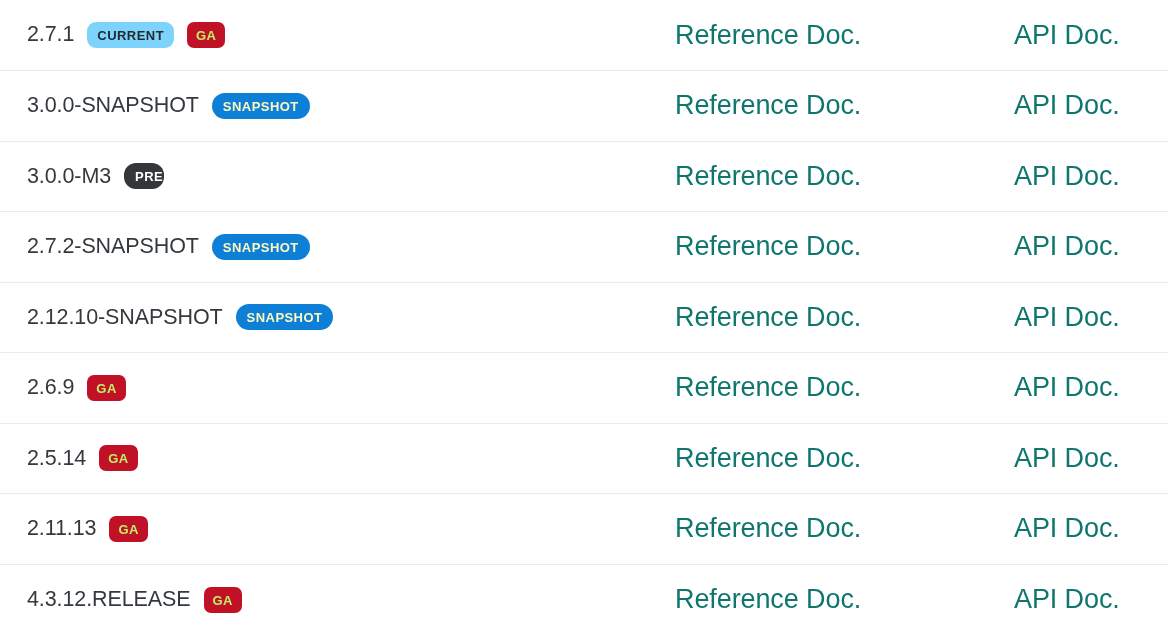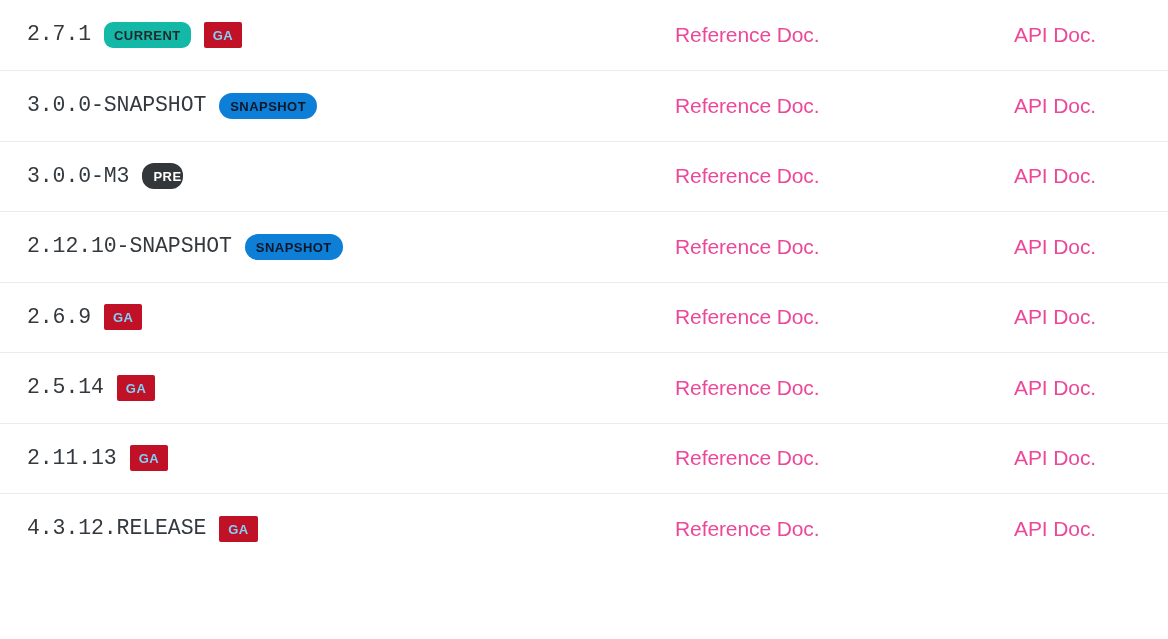--- a/index.html
+++ b/index.html
@@ -45,62 +45,61 @@
     align-items: center;
     padding-left: 27px;
   }
 
   .version-name {
     font-size: 21.5px;
     color: #34393e;
     line-height: 1;
     white-space: nowrap;
     letter-spacing: -0.1px;
-    font-family: Liberation Mono, monospace;
   }
 
   .badge {
     display: inline-block;
     margin-left: 13px;
     font-size: 13px;
     font-weight: bold;
     line-height: 1;
     letter-spacing: 0.45px;
     white-space: nowrap;
     text-transform: uppercase;
   }
 
   .badge-current {
-    background: #14b8a6;
+    background: #7dd3fc;
     color: #23292e;
     padding: 7px 10px 6px 10px;
     border-radius: 9px;
   }
   .badge-ga {
     background: #c01126;
-    color: #7dd3fc;
+    color: #bef264;
     padding: 7px 9px 6px 9px;
-    border-radius: 2px;
+    border-radius: 7px;
   }
   .badge-snapshot {
     background: #0d7fd6;
-    color: #0f172a;
+    color: #fef9c3;
     padding: 7px 11px 6px 11px;
     border-radius: 14px;
   }
   .badge-pre {
     background: #33373a;
     color: #ffffff;
     padding: 7px 1px 6px 11px;
     border-radius: 12px;
   }
 
   .doc-link {
-    font-size: 21px;
-    color: #ec4899;
+    font-size: 27px;
+    color: #0f766e;
     text-decoration: none;
     line-height: 1;
     white-space: nowrap;
     letter-spacing: -0.1px;
   }
 
   .ref-cell-inner { padding-left: 22px; }
   .api-cell-inner { padding-left: 18px; }
 </style>
 </head>
@@ -152,20 +151,34 @@
         <td class="cell col-ref">
           <div class="ref-cell-inner"><a class="doc-link" href="#">Reference Doc.</a></div>
         </td>
         <td class="cell col-api">
           <div class="api-cell-inner"><a class="doc-link" href="#">API Doc.</a></div>
         </td>
       </tr>
       <tr class="version-row">
         <td class="cell col-version">
           <div class="version-cell-inner">
+            <span class="version-name">2.7.2-SNAPSHOT</span>
+            <span class="badge badge-snapshot">SNAPSHOT</span>
+          </div>
+        </td>
+        <td class="cell col-ref">
+          <div class="ref-cell-inner"><a class="doc-link" href="#">Reference Doc.</a></div>
+        </td>
+        <td class="cell col-api">
+          <div class="api-cell-inner"><a class="doc-link" href="#">API Doc.</a></div>
+        </td>
+      </tr>
+      <tr class="version-row">
+        <td class="cell col-version">
+          <div class="version-cell-inner">
             <span class="version-name">2.12.10-SNAPSHOT</span>
             <span class="badge badge-snapshot">SNAPSHOT</span>
           </div>
         </td>
         <td class="cell col-ref">
           <div class="ref-cell-inner"><a class="doc-link" href="#">Reference Doc.</a></div>
         </td>
         <td class="cell col-api">
           <div class="api-cell-inner"><a class="doc-link" href="#">API Doc.</a></div>
         </td>

